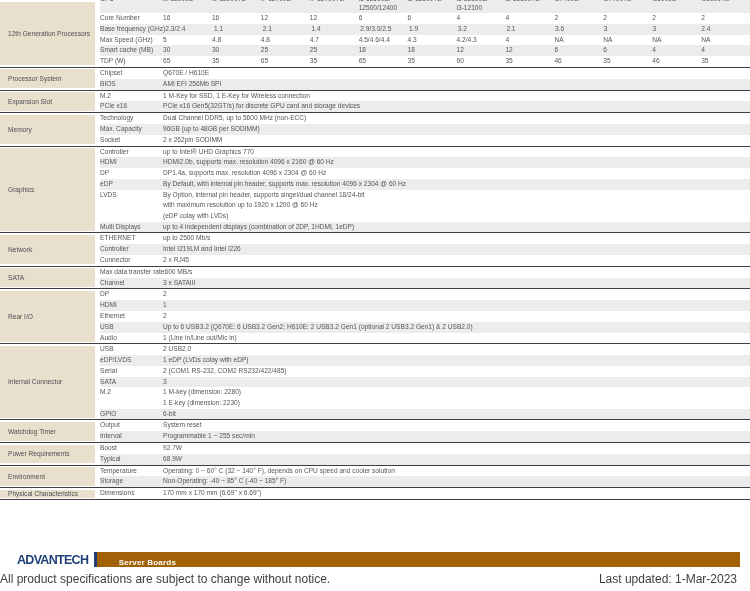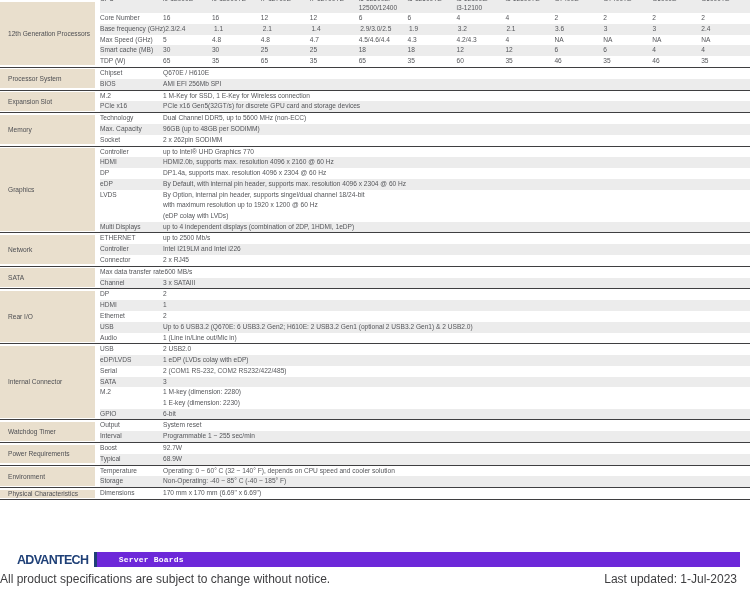--- a/index.html
+++ b/index.html
@@ -29,21 +29,21 @@
   .cpu-cell{flex:1 1 0;min-width:0;white-space:nowrap;}
   
   .footer{position:absolute;left:0;top:552px;width:740px;}
   .brandbar{display:flex;align-items:stretch;height:15px;}
   .logo{
     display:flex;align-items:center;padding:0 6px 0 17px;
     font-size:12.5px;font-weight:800;letter-spacing:-0.7px;color:#1f4077;
     font-family:"Liberation Sans",sans-serif;
   }
   .logo-divider{width:2.5px;background:#1f4077;}
-  .bar{flex:1;background:#6d28d9;display:flex;align-items:center;font-family:Liberation Mono, monospace;}
+  .bar{flex:1;background:#a16207;display:flex;align-items:flex-end;}
   .bar span{color:#ffffff;font-weight:bold;font-size:8px;padding-left:22px;letter-spacing:0.2px;}
   .noterow{display:flex;justify-content:space-between;margin-top:5px;font-size:12px;color:#3e3e40;}
   .noterow .right{padding-right:3px;}
 </style>
 </head>
 <body>
 
 <div class="page">
   <div class="spec-table" id="spec-table">
       <div class="section">
@@ -447,16 +447,16 @@
   <div class="footer">
     <div class="brandbar">
       <div class="logo">ADVANTECH</div>
       <div class="logo-divider"></div>
       <div class="bar">
         <span>Server Boards</span>
       </div>
     </div>
     <div class="noterow">
       <span class="left">All product specifications are subject to change without notice.</span>
-      <span class="right">Last updated: 1-Jul-2023</span>
+      <span class="right">Last updated: 1-Mar-2023</span>
     </div>
   </div>
 </div>
 
 </body></html>

